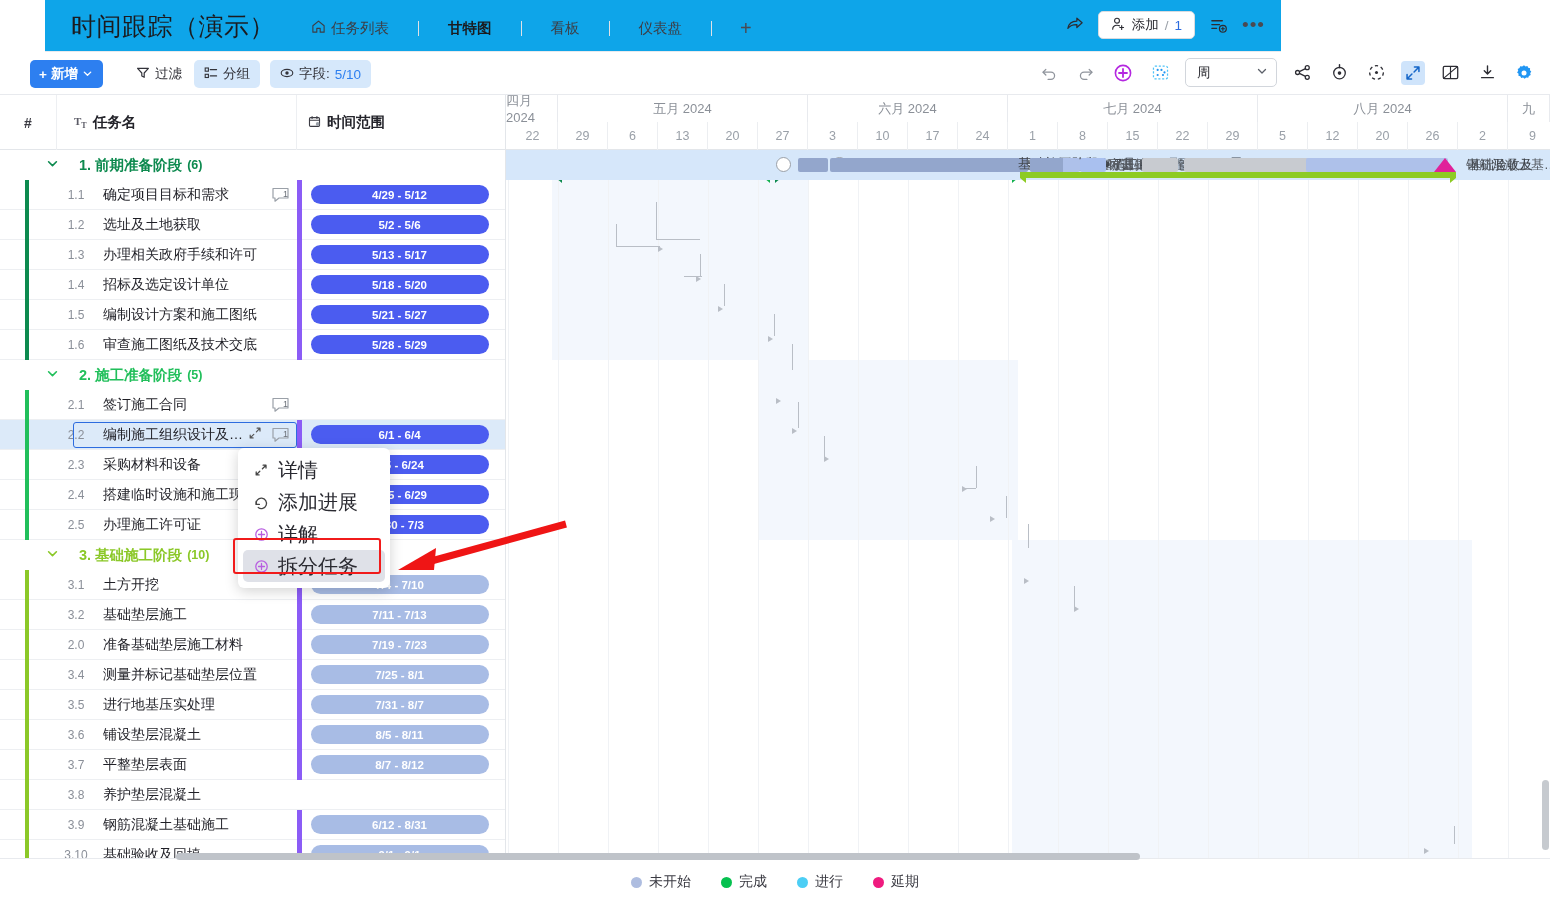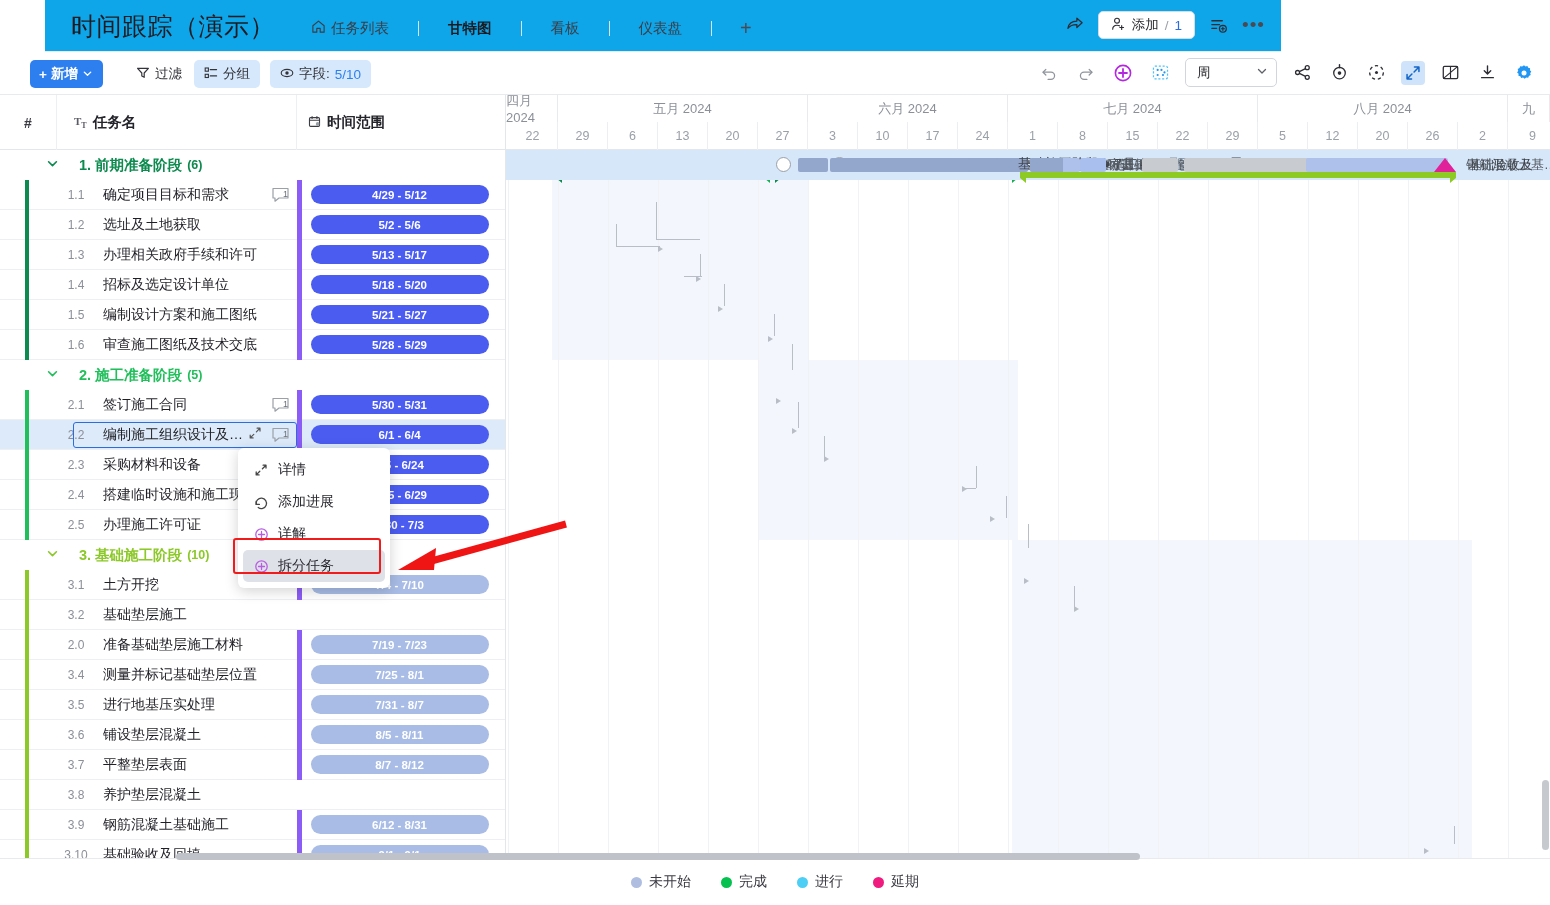--- a/index.html
+++ b/index.html
@@ -128,21 +128,21 @@
              border-bottom: 3.5px solid transparent; border-left: 5px solid #b9bec6; }
   .handle { position: absolute; top: 7px; width: 15px; height: 15px; border-radius: 50%;
             border: 1.7px solid #9aa0a8; background: #fff; }
   .milestone { position: absolute; width: 0; height: 0; border-left: 11px solid transparent;
                border-right: 11px solid transparent; border-bottom: 14px solid #e0219a; top: 8px; }
 
   
   .ctxmenu { position: absolute; left: 238px; top: 448px; width: 152px; background: #fff;
              border-radius: 6px; box-shadow: 0 3px 14px rgba(0,0,0,.18); padding: 6px 5px; z-index: 40; }
   .mi { height: 32px; display: flex; align-items: center; gap: 9px; padding: 0 10px;
-        font-size: 14px; color: #2a2a31; border-radius: 5px; cursor: pointer; }
+        font-size: 20px; color: #2a2a31; border-radius: 5px; cursor: pointer; }
   .mi.hi { background: #dfe1e8; }
   .mi-ico { width: 16px; height: 16px; display: flex; align-items: center; justify-content: center; }
   .redbox { position: absolute; left: 233px; top: 538px; width: 148px; height: 36px;
             border: 2.6px solid #f11b1b; border-radius: 3px; z-index: 45; pointer-events: none; }
   .redarrow { position: absolute; left: 388px; top: 518px; z-index: 45; pointer-events: none; }
 
   
   .hsb-left { position: absolute; left: 176px; top: 853px; width: 964px; height: 7px;
               background: #bfc3c9; border-radius: 4px; z-index: 30; }
   .vsb { position: absolute; right: 1px; top: 780px; width: 7px; height: 70px;
@@ -447,23 +447,20 @@
       <div class="trow">
         <div class="acc a2"></div>
         <div class="idx">2.1</div>
         <div class="tname">签订施工合同</div>
         <div class="cmt">
           <svg width="22" height="18" viewBox="0 0 22 18">
               <path d="M3 2.5h15v9.5H9l-4 3.2V12H3z" fill="none" stroke="#9aa0a8" stroke-width="1.2" stroke-linejoin="round"></path>
               <text x="13" y="11" font-size="9" fill="#6b7078" font-family="Liberation Sans">1</text>
             </svg>
         </div>
-        <div class="dcell">
-          <div class="pill blue">5/30 - 5/31</div>
-        </div>
       </div>
 
       <div class="trow sel">
         <div class="acc a2"></div>
         <div class="idx">2.2</div>
         <div class="tname">编制施工组织设计及…</div>
         <span class="expd">
           <svg width="14" height="14" viewBox="0 0 14 14">
               <path d="M12 2.2 8.4 5.8M12 2.2H9.1M12 2.2v2.9" fill="none" stroke="#555" stroke-width="1.2" stroke-linecap="round"></path>
               <path d="M2.2 11.9 5.8 8.3M2.2 11.9h2.9M2.2 11.9V9" fill="none" stroke="#555" stroke-width="1.2" stroke-linecap="round"></path>
@@ -523,20 +520,23 @@
         <div class="idx">3.1</div>
         <div class="tname">土方开挖</div>
         <div class="dcell">
           <div class="pill lblue">7/4 - 7/10</div>
         </div>
       </div>
       <div class="trow">
         <div class="acc a3"></div>
         <div class="idx">3.2</div>
         <div class="tname">基础垫层施工</div>
+        <div class="dcell">
+          <div class="pill lblue">7/11 - 7/13</div>
+        </div>
       </div>
       <div class="trow">
         <div class="acc a3"></div>
         <div class="idx">2.0</div>
         <div class="tname">准备基础垫层施工材料</div>
         <div class="dcell">
           <div class="pill lblue">7/19 - 7/23</div>
         </div>
       </div>
       <div class="trow">

